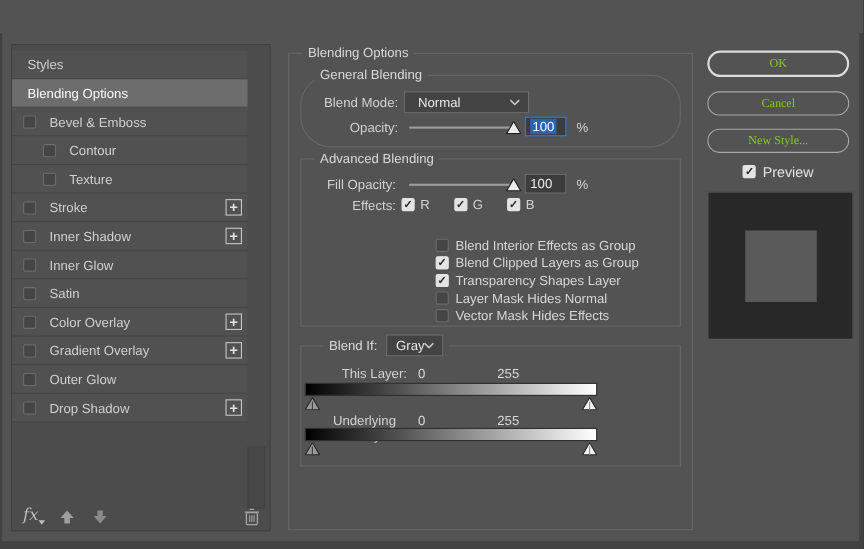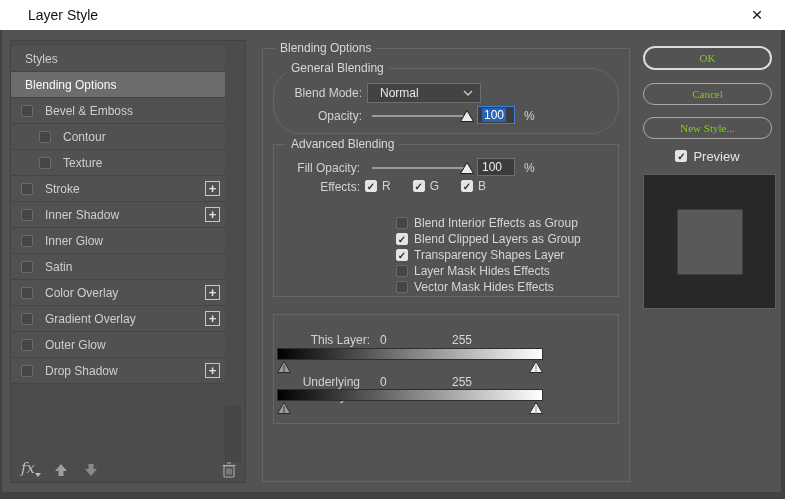--- a/index.html
+++ b/index.html
@@ -87,24 +87,20 @@
   .thumb { position:absolute; left:643px; top:174px; width:133px; height:135px;
     background:#282828; border:1px solid #5f5f5f; }
   .thumb .inner { position:absolute; left:50%; top:50%; width:65px; height:65px;
     transform:translate(-50%,-50%); background:#595959; }
 </style>
 </head>
 <body>
 
 <div class="dialog">
 
-  <div class="titlebar">
-    <span class="ttl">Layer Style</span>
-    <span class="closebtn">×</span>
-  </div>
 
   <div class="sidebar">
     <div class="styles-list">
         <div class="srow">
           <span class="slabel">Styles</span>
         </div>
         <div class="srow selected">
           <span class="slabel">Blending Options</span>
         </div>
         <div class="srow">
@@ -252,30 +248,39 @@
           <div class="aorow">
             <span class="cb checked">✓</span>
             <span>Blend Clipped Layers as Group</span>
           </div>
           <div class="aorow">
             <span class="cb checked">✓</span>
             <span>Transparency Shapes Layer</span>
           </div>
           <div class="aorow">
             <span class="cb"></span>
-            <span>Layer Mask Hides Effects</span>
+            <span>Layer Mask Hides Normal</span>
           </div>
           <div class="aorow">
             <span class="cb"></span>
             <span>Vector Mask Hides Effects</span>
           </div>
         </div>
     </div>
 
     <div class="group g-blendif">
+      <span class="legend" style="left:20px; top:-11px; display:flex; align-items:center; gap:8px;">
+        <span>Blend If:</span>
+        <span class="dropdown" style="position:relative; width:52px; height:20px;">
+          <span style="margin-left:-4px;">Gray</span>
+          <svg width="10" height="6" viewBox="0 0 10 6">
+              <polyline points="1,1 5,5 9,1" fill="none" stroke="#c9c9c9" stroke-width="1.4"></polyline>
+            </svg>
+        </span>
+      </span>
       <span class="rlabel" style="left:0; width:96px; top:18px;">This Layer:</span>
       <span class="bi-num" style="left:106px; top:18px;">0</span>
       <span class="bi-num" style="left:178px; top:18px;">255</span>
       <span class="gradbar" style="left:3px; top:33px; width:266px;"></span>
       <span class="slider-thumb" style="left:3px; top:46px;">
         <svg width="14" height="12" viewBox="0 0 14 12">
             <polygon points="7,0.5 13.5,11.5 0.5,11.5" fill="#9a9a9a" stroke="#2a2a2a"></polygon>
             <line x1="7" y1="4" x2="7" y2="11.5" stroke="#3c3c3c"></line>
           </svg>
       </span>

